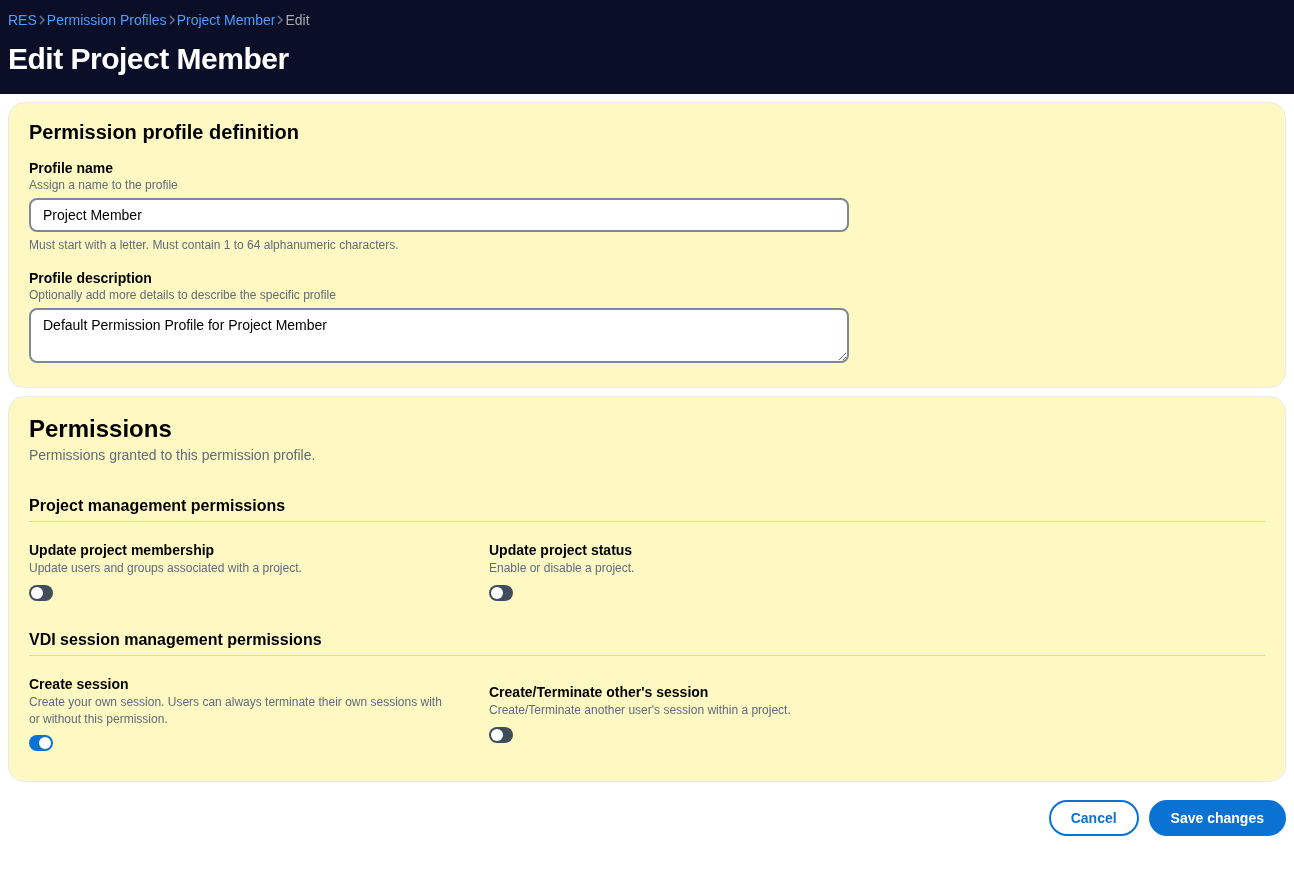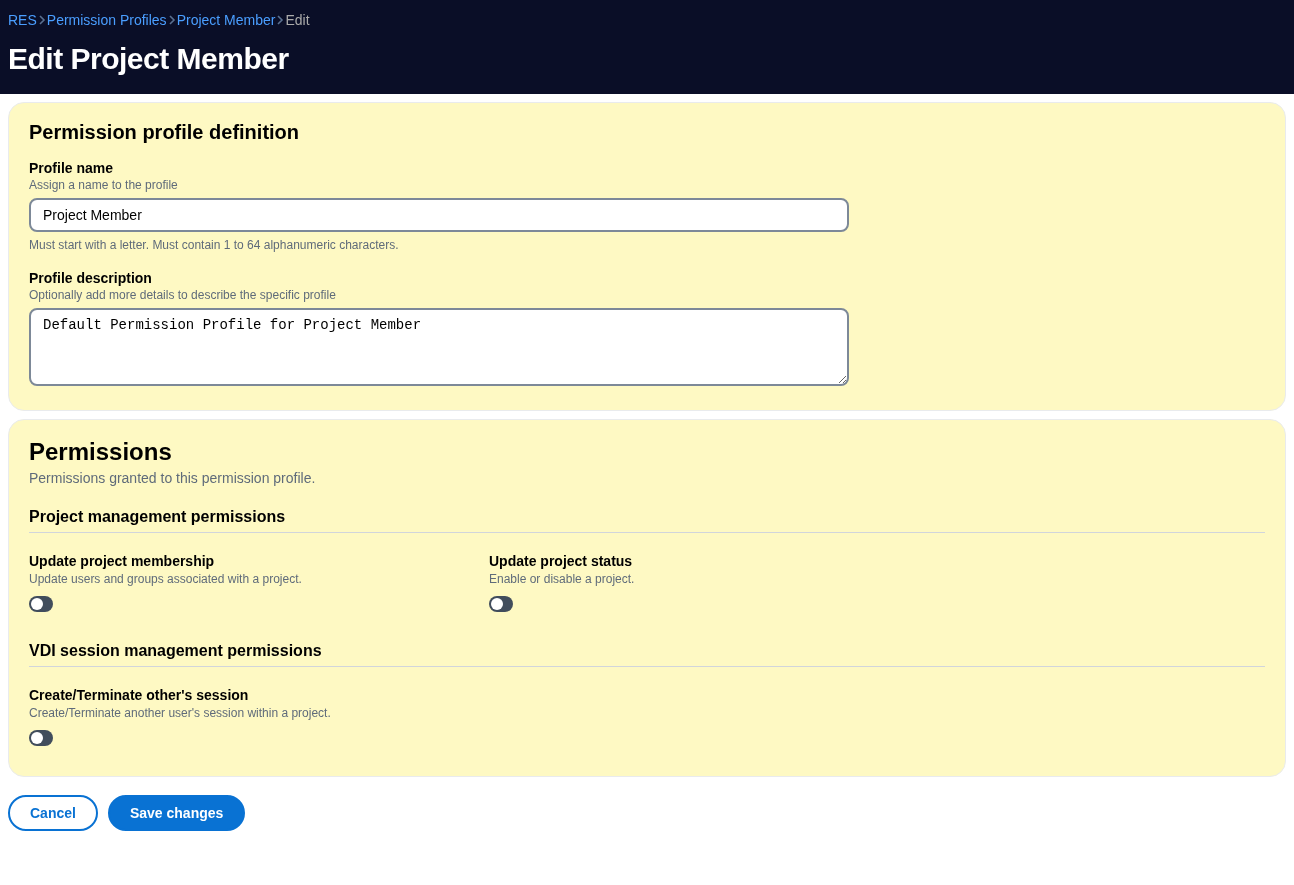--- a/index.html
+++ b/index.html
@@ -93,42 +93,42 @@
     
     .constraint-text {
       font-size: 12px;
       color: #5f6b7a;
       margin-top: 6px;
       margin-bottom: 18px;
     }
     
     .textarea {
       width: 820px;
-      height: 78px;
+      height: 55px;
       border: 2px solid #7d8998;
       border-radius: 8px;
       padding: 7px 12px;
       font-size: 14px;
-      font-family: Liberation Mono, monospace;
+      font-family: Liberation Sans, sans-serif;
       color: #000;
       background: #fff;
       resize: both;
     }
     
     .permissions-title {
       font-size: 24px;
       font-weight: 800;
       color: #000000;
       margin-bottom: 4px;
     }
     
     .permissions-sub {
       font-size: 14px;
       color: #5f6b7a;
-      margin-bottom: 22px;
+      margin-bottom: 34px;
     }
     
     .section-header {
       font-size: 16px;
       font-weight: 700;
       color: #000000;
       padding-bottom: 6px;
       border-bottom: 1px solid #d1d5db;
       margin-bottom: 20px;
       margin-top: 4px;
@@ -183,21 +183,21 @@
       left: 2px;
       transition: left 0.15s;
     }
     
     .toggle.on .toggle-knob {
       left: 10px;
     }
     
     .footer-actions {
       display: flex;
-      justify-content: flex-start;
+      justify-content: flex-end;
       gap: 10px;
       padding: 10px 8px 8px 8px;
     }
     
     .btn {
       padding: 8px 20px;
       border-radius: 20px;
       font-size: 14px;
       font-weight: 700;
       cursor: pointer;
@@ -277,20 +277,27 @@
       <div class="toggle">
         <div class="toggle-knob"></div>
       </div>
     </div>
   </div>
 
   <div class="section-header">VDI session management permissions</div>
 
   <div class="perm-grid" style="margin-bottom:6px;">
     <div class="perm-item">
+      <div class="perm-label">Create session</div>
+      <div class="perm-desc">Create your own session. Users can always terminate their own sessions with or without this permission.</div>
+      <div class="toggle on">
+        <div class="toggle-knob"></div>
+      </div>
+    </div>
+    <div class="perm-item">
       <div class="perm-label">Create/Terminate other's session</div>
       <div class="perm-desc">Create/Terminate another user's session within a project.</div>
       <div class="toggle">
         <div class="toggle-knob"></div>
       </div>
     </div>
   </div>
 </div>
 
 <div class="footer-actions">

